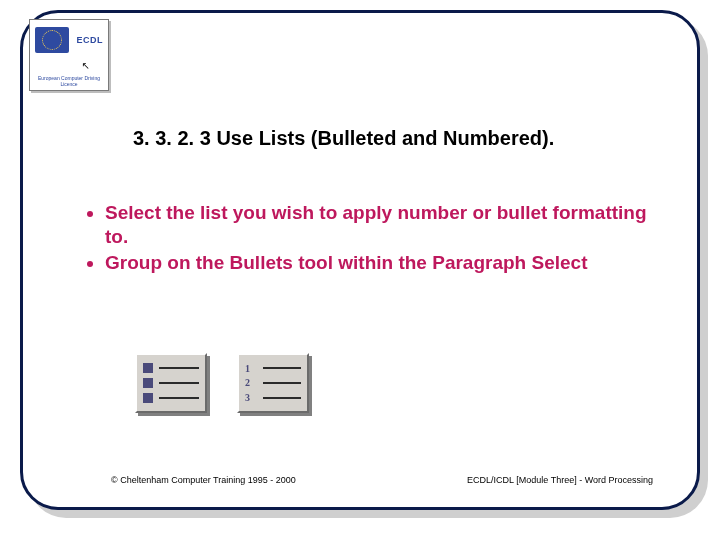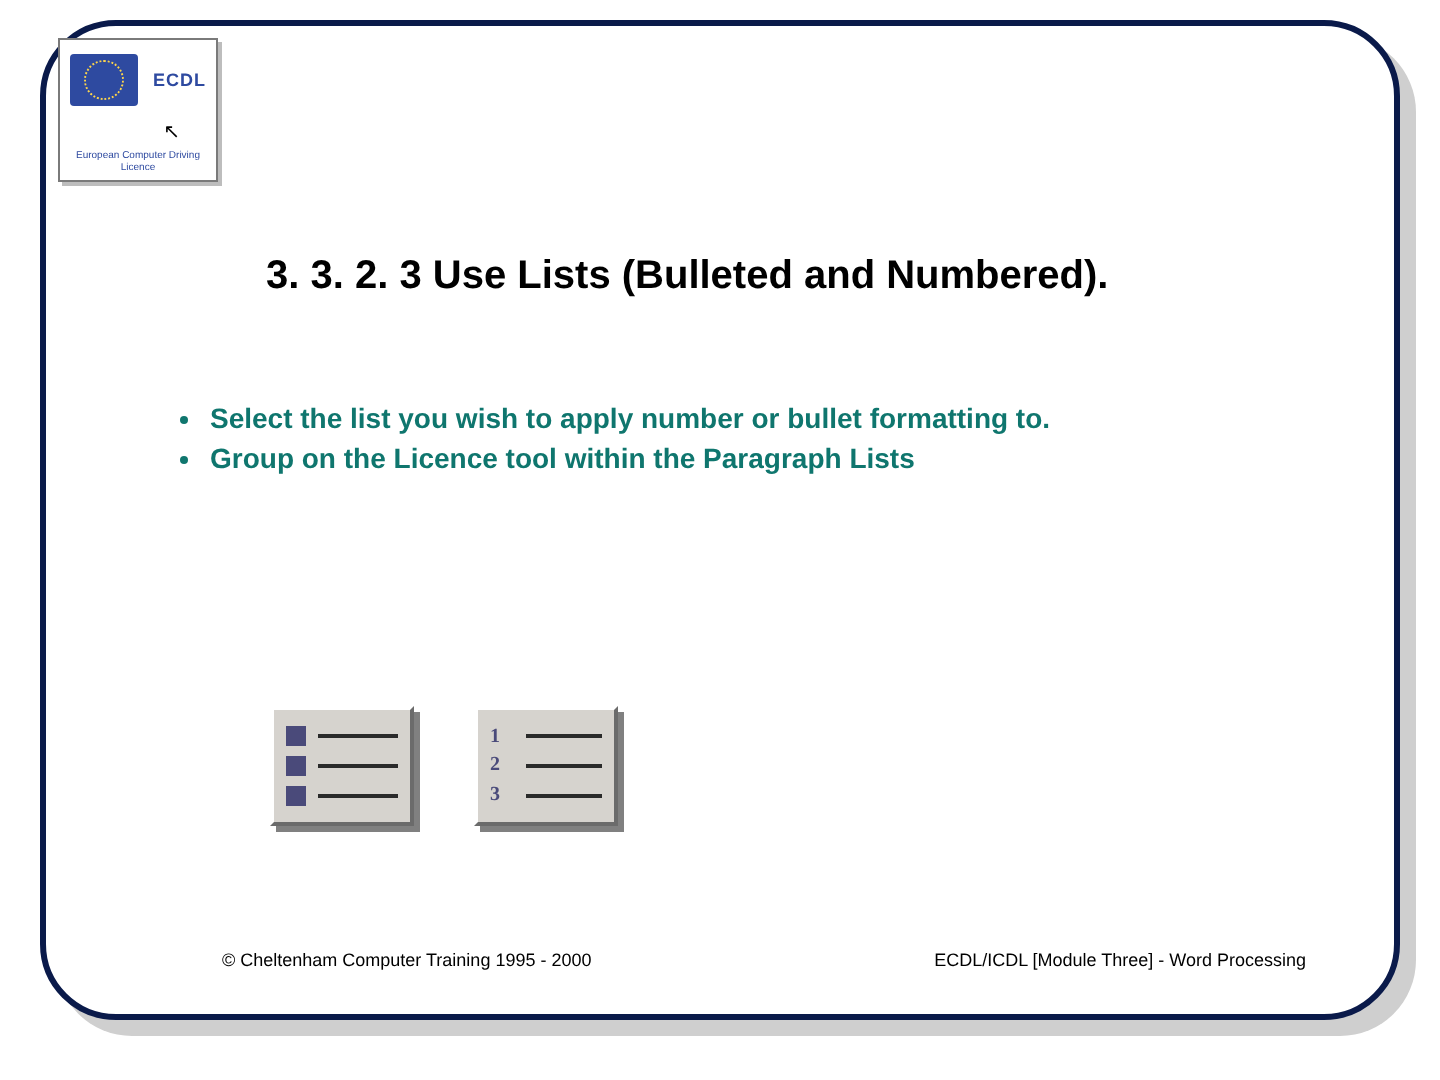--- a/index.html
+++ b/index.html
@@ -99,23 +99,23 @@
     position: absolute;
     left: 60px;
     top: 188px;
     width: 590px;
   }
   .content ul {
     margin: 0;
     padding: 0 0 0 22px;
   }
   .content li {
-    font-size: 14px;
-    font-weight: bold;
-    color: #0f766e;
+    font-size: 19px;
+    font-weight: bold;
+    color: #be185d;
     line-height: 1.25;
     margin-bottom: 2px;
   }
   .bold2 {
     font-family: "Arial Black", Arial, sans-serif;
     font-weight: 900;
   }
   .icons-row {
     position: absolute;
     left: 112px;
@@ -201,21 +201,21 @@
   </div>
 
   <div class="title">3. 3. 2. 3 Use Lists (Bulleted and Numbered).</div>
 
   <div class="content">
     <ul>
       <li>
         <span>Select the list you wish to apply number or bullet formatting to.</span>
       </li>
       <li>
-        <span>Group on the </span><span class="bold2">Licence</span><span> tool within the Paragraph Lists</span>
+        <span>Group on the </span><span class="bold2">Bullets</span><span> tool within the Paragraph Select</span>
       </li>
     </ul>
   </div>
 
   <div class="icons-row">
     <div class="toolbar-icon" title="bullets-list-icon">
       <div class="icon-inner">
         <div class="row-line">
             <div class="sq"></div>
             <div class="line"></div>

